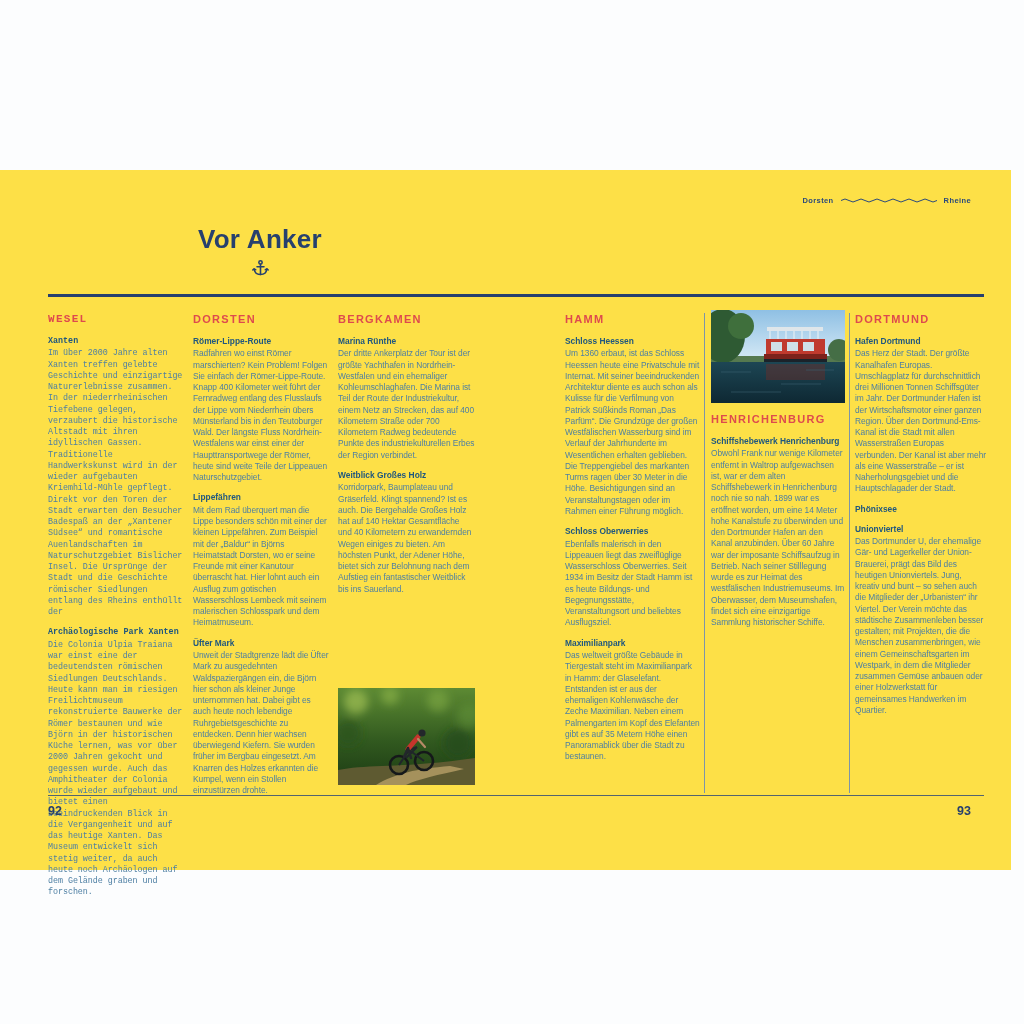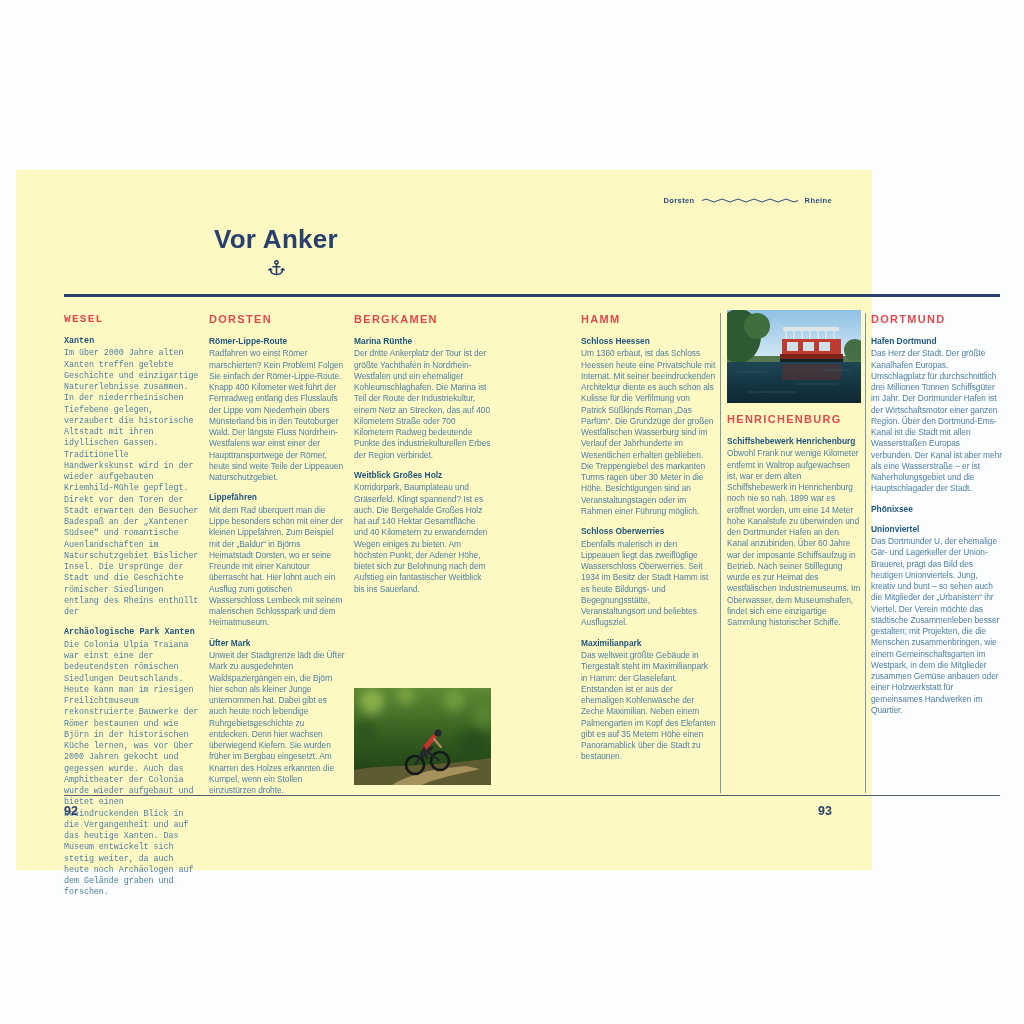--- a/index.html
+++ b/index.html
@@ -2,22 +2,22 @@
 <html lang="de"><head>
 <meta charset="utf-8">
 <style>
   html,body{margin:0;padding:0;}
   body{
     width:1024px;height:1024px;background:#fcfdfe;
     font-family:"Liberation Sans", sans-serif;
     position:relative;overflow:hidden;
   }
   .spread{
-    position:absolute;left:16px;top:170px;width:856px;height:700px;
-    background:#fef9c3;
+    position:absolute;left:0;top:170px;width:1011px;height:700px;
+    background:#fde047;
   }
   
   .running-head{
     position:absolute;top:26px;right:40px;
     display:flex;align-items:center;gap:7px;
     color:#2b4a7c;font-size:7.5px;font-weight:bold;letter-spacing:.4px;
   }
   .squiggle{display:block;}
   
   .title-block{position:absolute;left:150px;top:54px;width:220px;text-align:center;}

